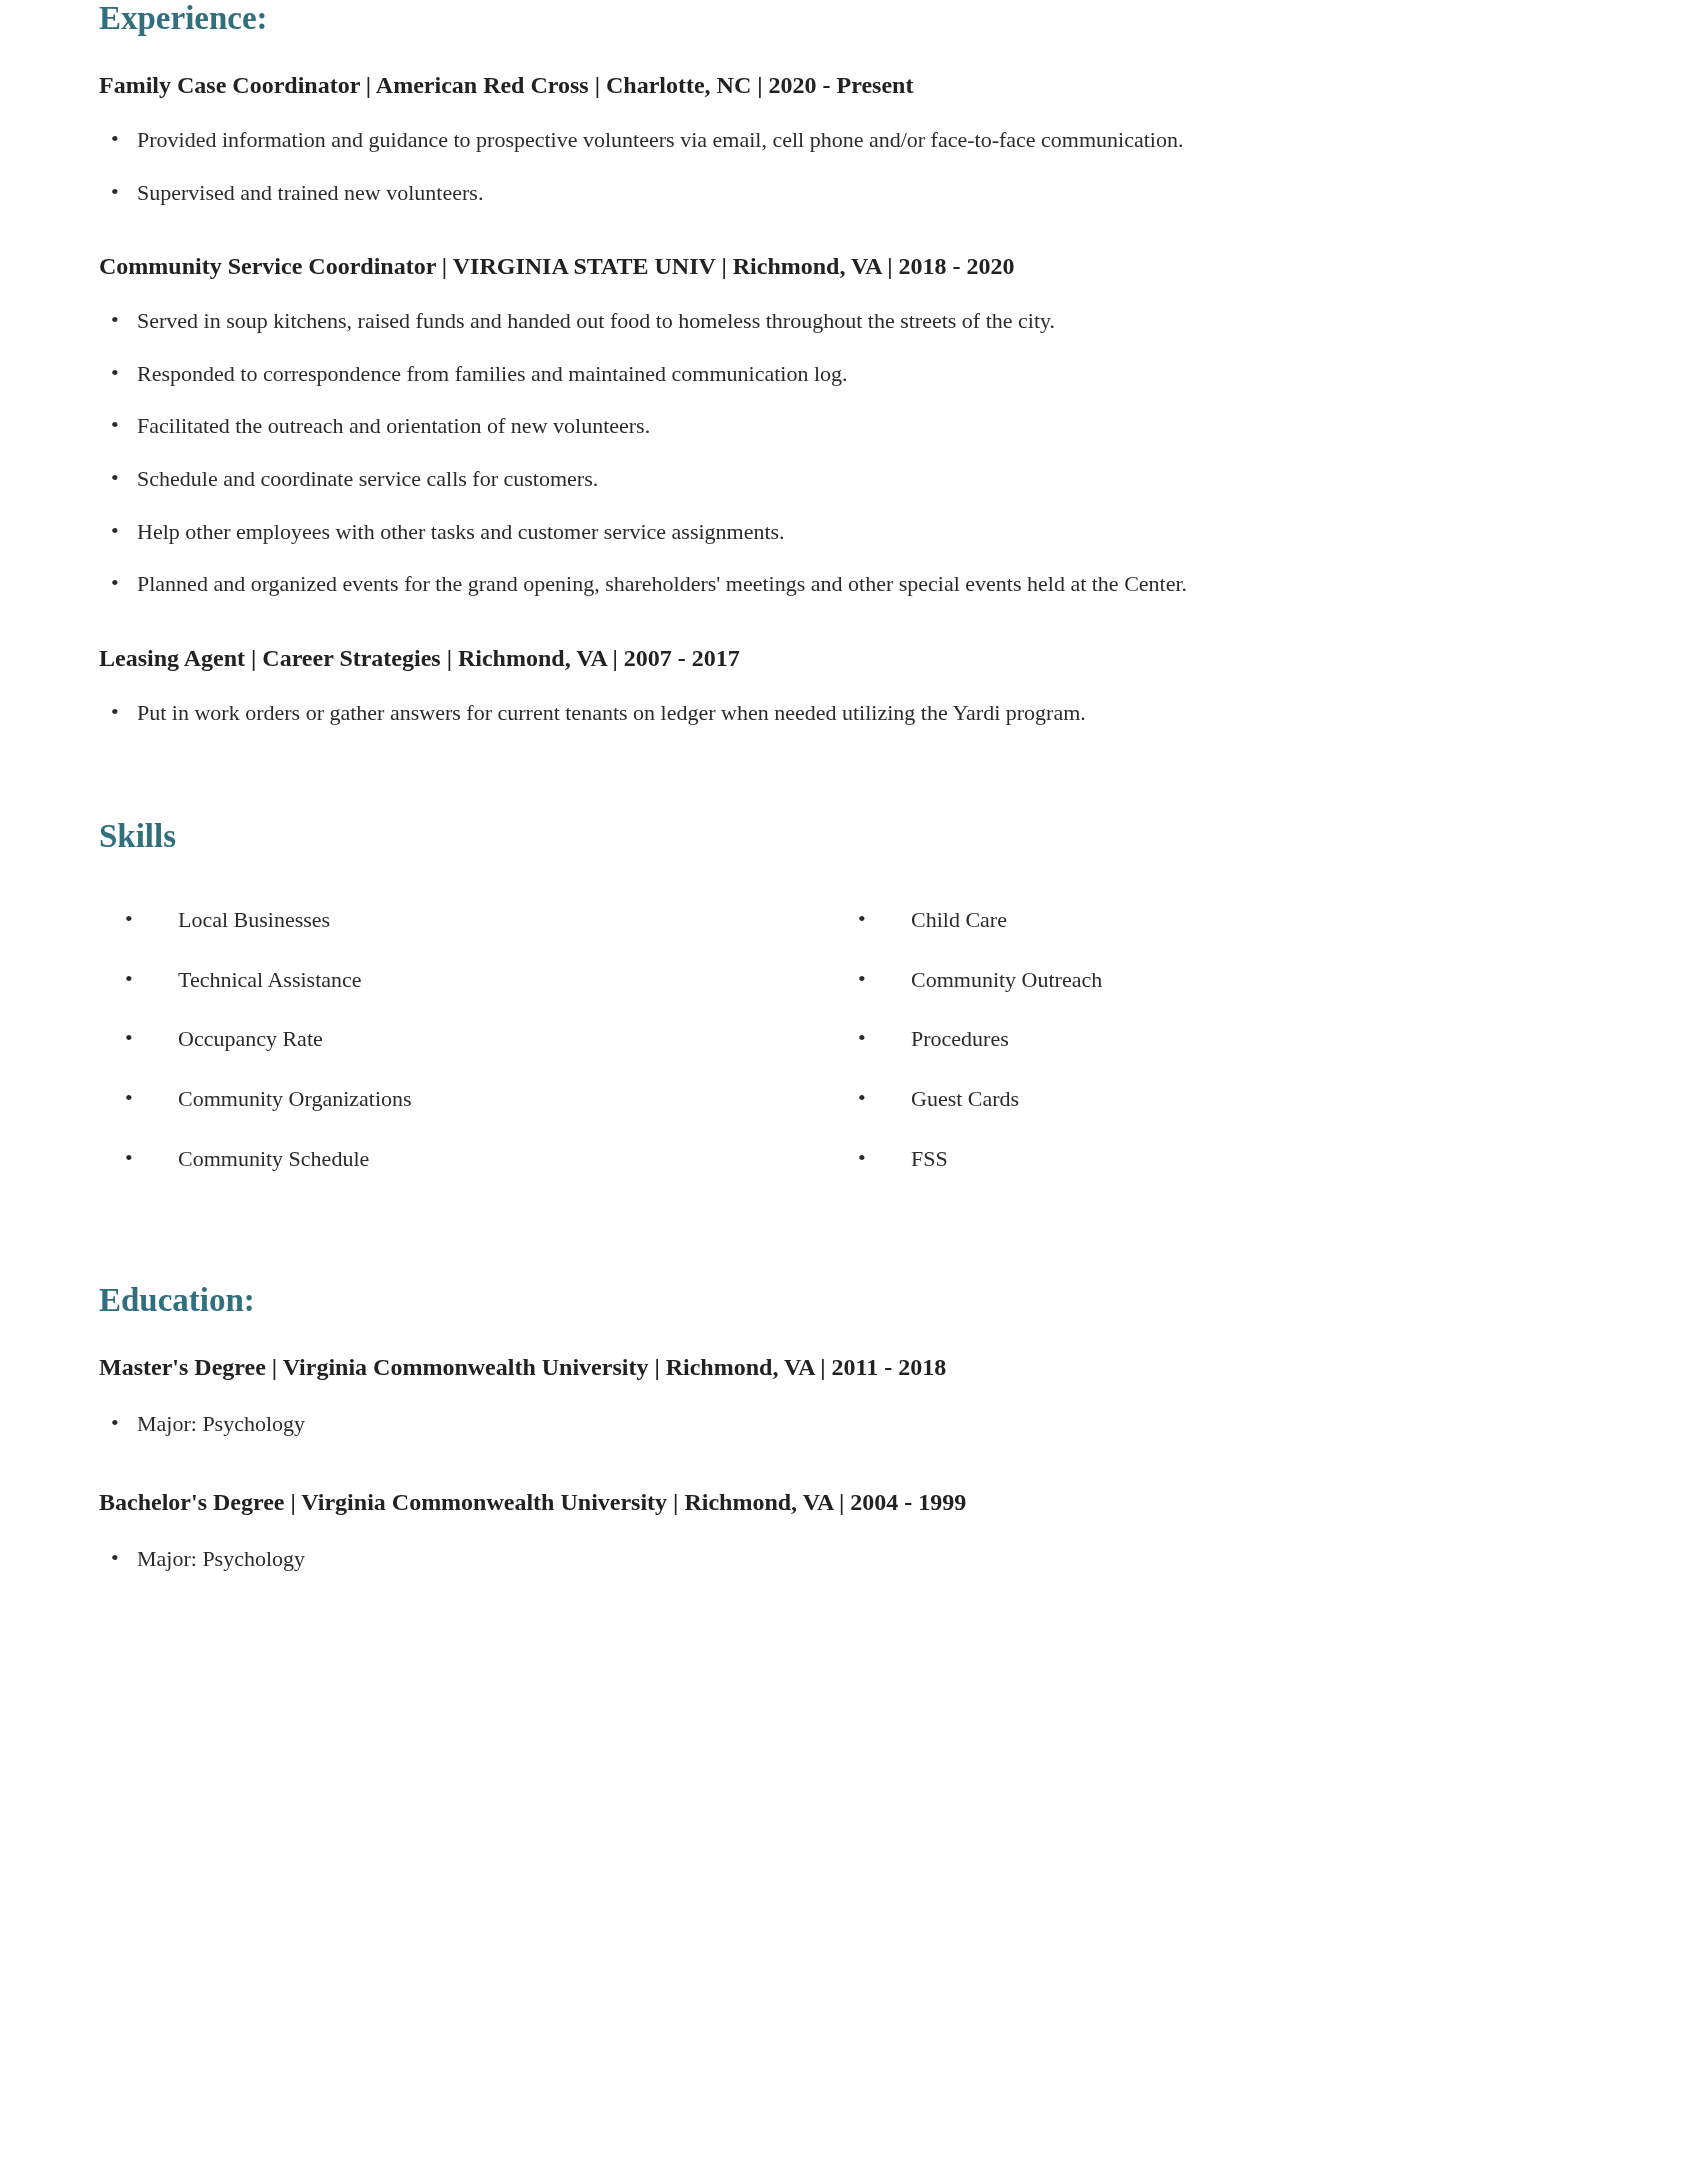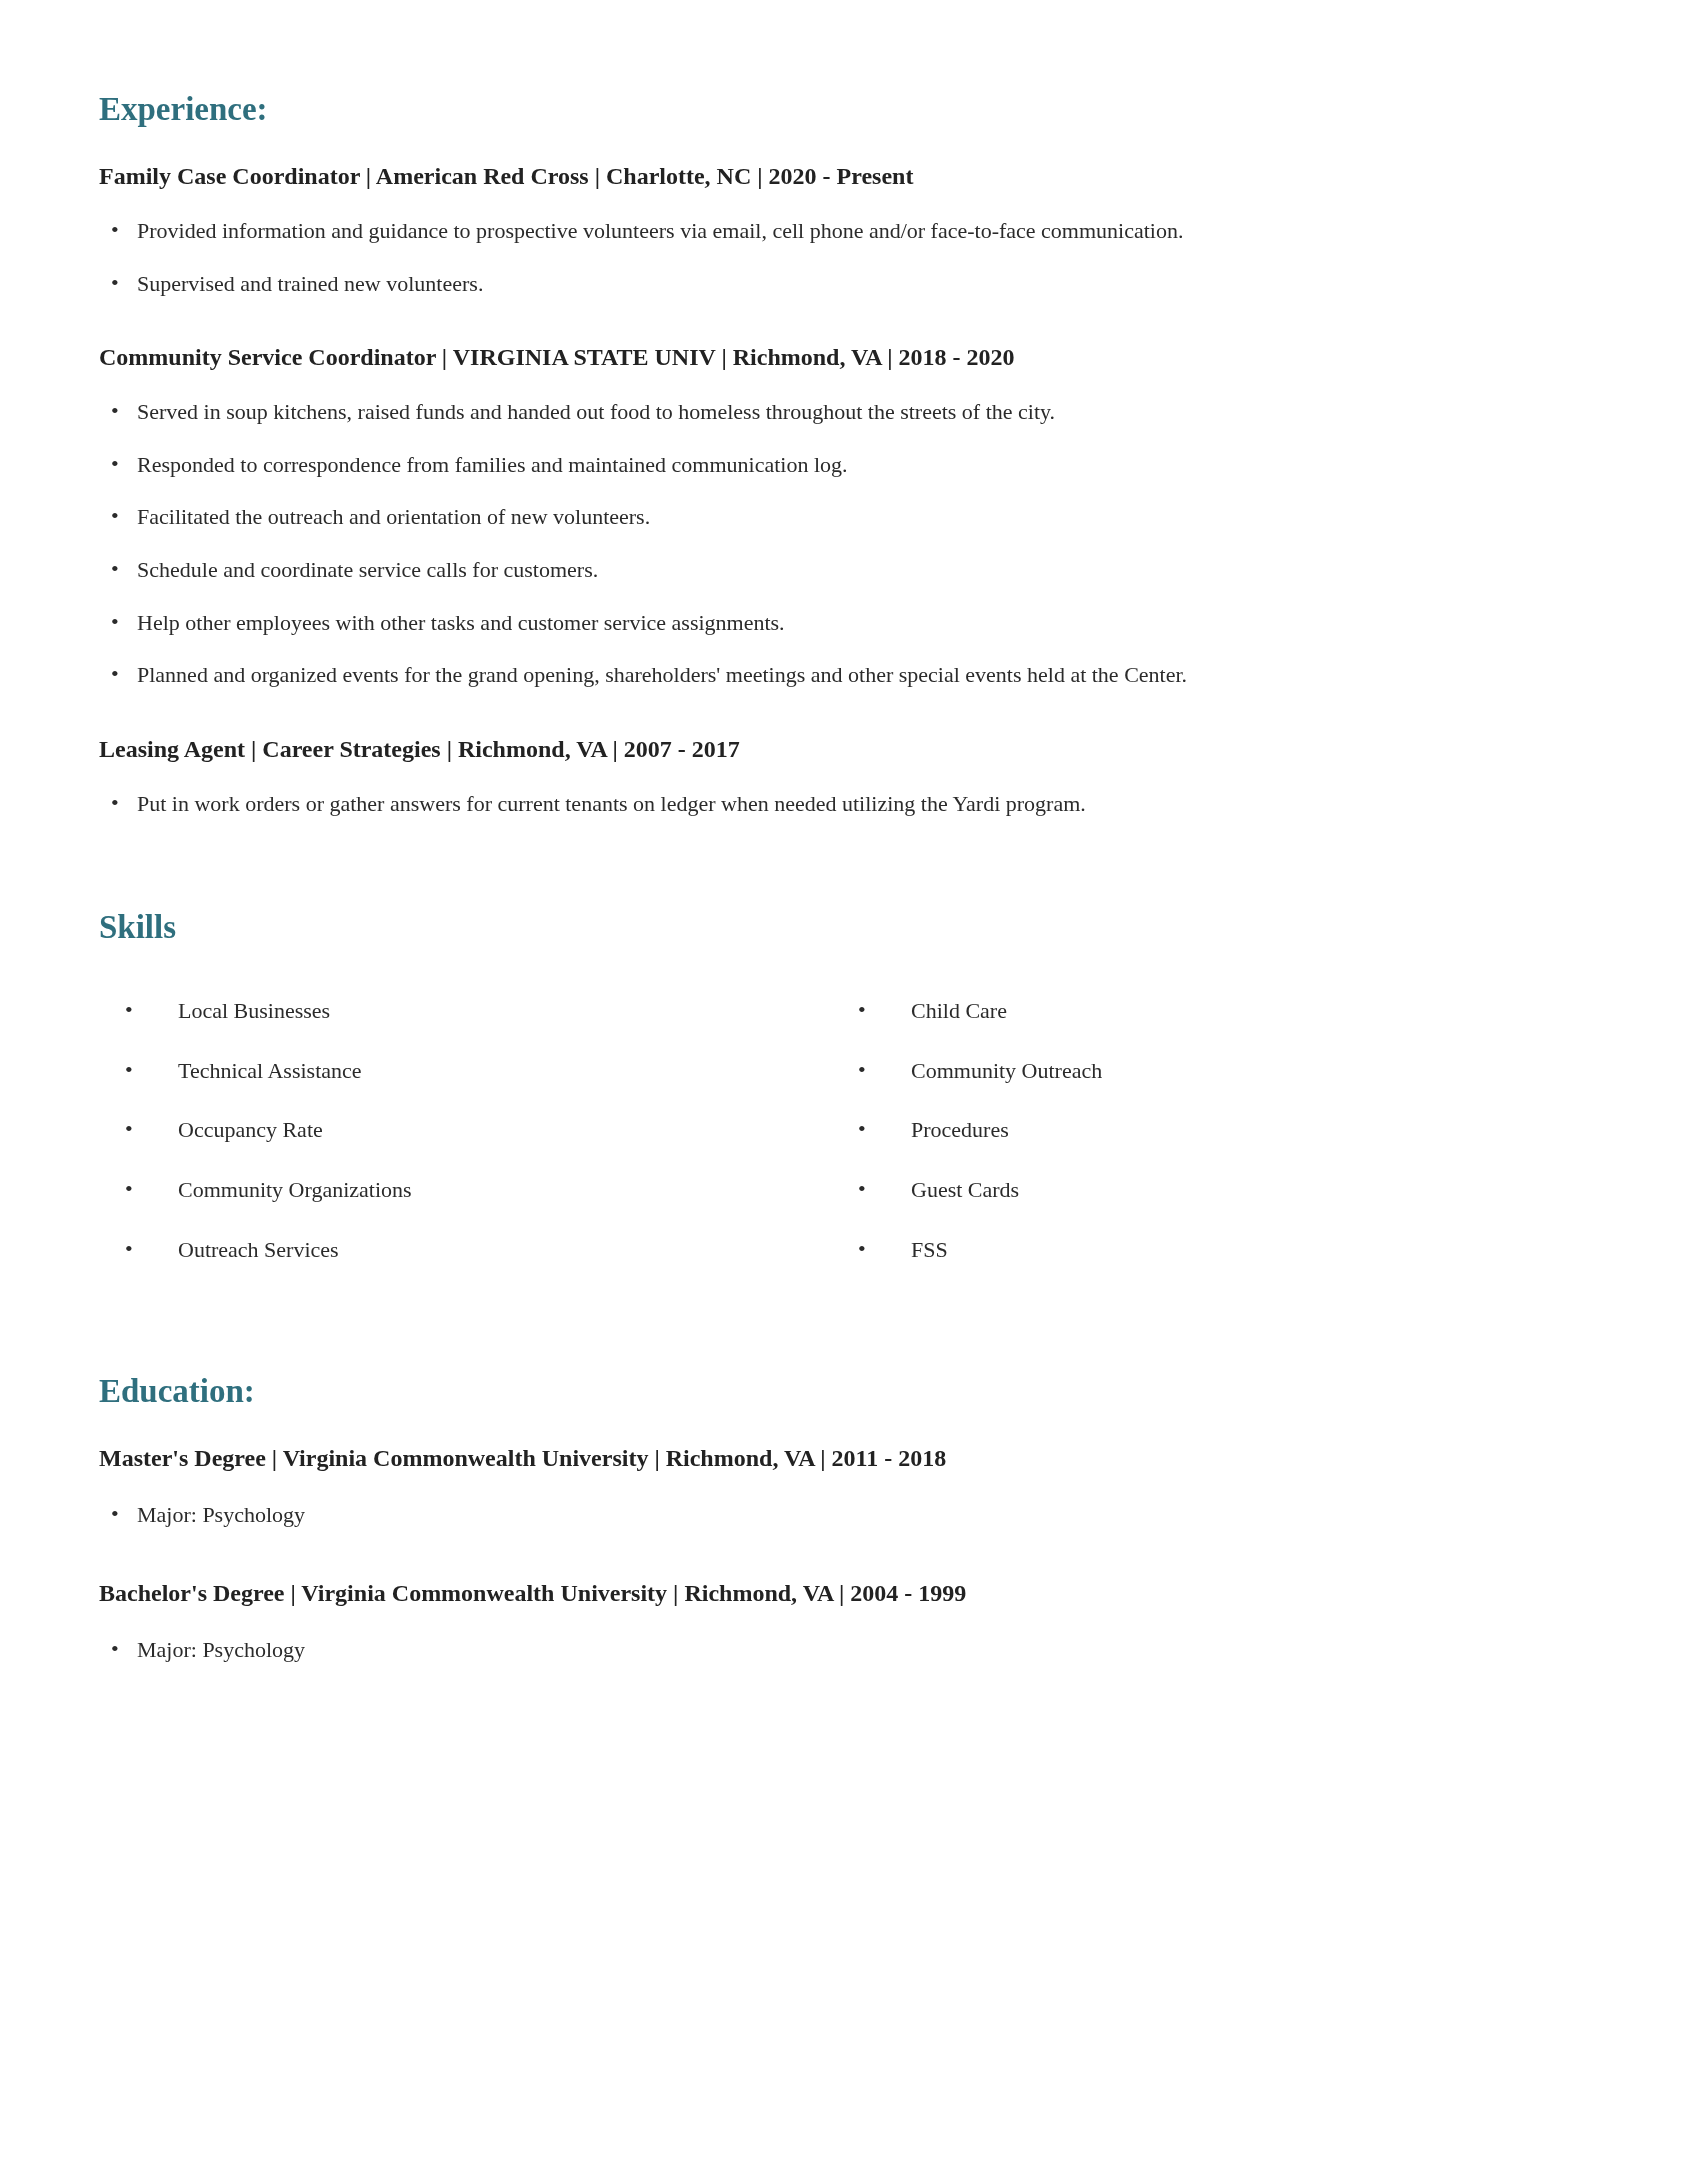--- a/index.html
+++ b/index.html
@@ -95,21 +95,21 @@
   ul.bullets li::before {
     content: "\2022";
     position: absolute;
     left: 12px;
     top: -1px;
     font-size: 22px;
     color: #2b2b2b;
   }
 
   
-  #experience-section { margin-top: 91px; }
+  #experience-section { }
   #experience-section .section-title { margin-bottom: 32px; }
   .exp-entry + .exp-entry { margin-top: 44px; }
   .exp-entry .entry-title { margin-bottom: 26px; }
   .exp-entry ul.bullets li { margin-bottom: 24px; }
   .exp-entry ul.bullets li:last-child { margin-bottom: 0; }
 
   
   #skills-section { margin-top: 91px; }
   #skills-section .section-title { margin-bottom: 36px; }
   .skills-grid {
@@ -185,21 +185,21 @@
   </div>
 
   <div class="section" id="skills-section">
     <div class="section-title">Skills</div>
     <div class="skills-grid">
       <ul class="skills-col">
         <li>Local Businesses</li>
         <li>Technical Assistance</li>
         <li>Occupancy Rate</li>
         <li>Community Organizations</li>
-        <li>Outreach Services</li>
+        <li>Community Schedule</li>
       </ul>
       <ul class="skills-col">
         <li>Child Care</li>
         <li>Community Outreach</li>
         <li>Procedures</li>
         <li>Guest Cards</li>
         <li>FSS</li>
       </ul>
     </div>
   </div>

